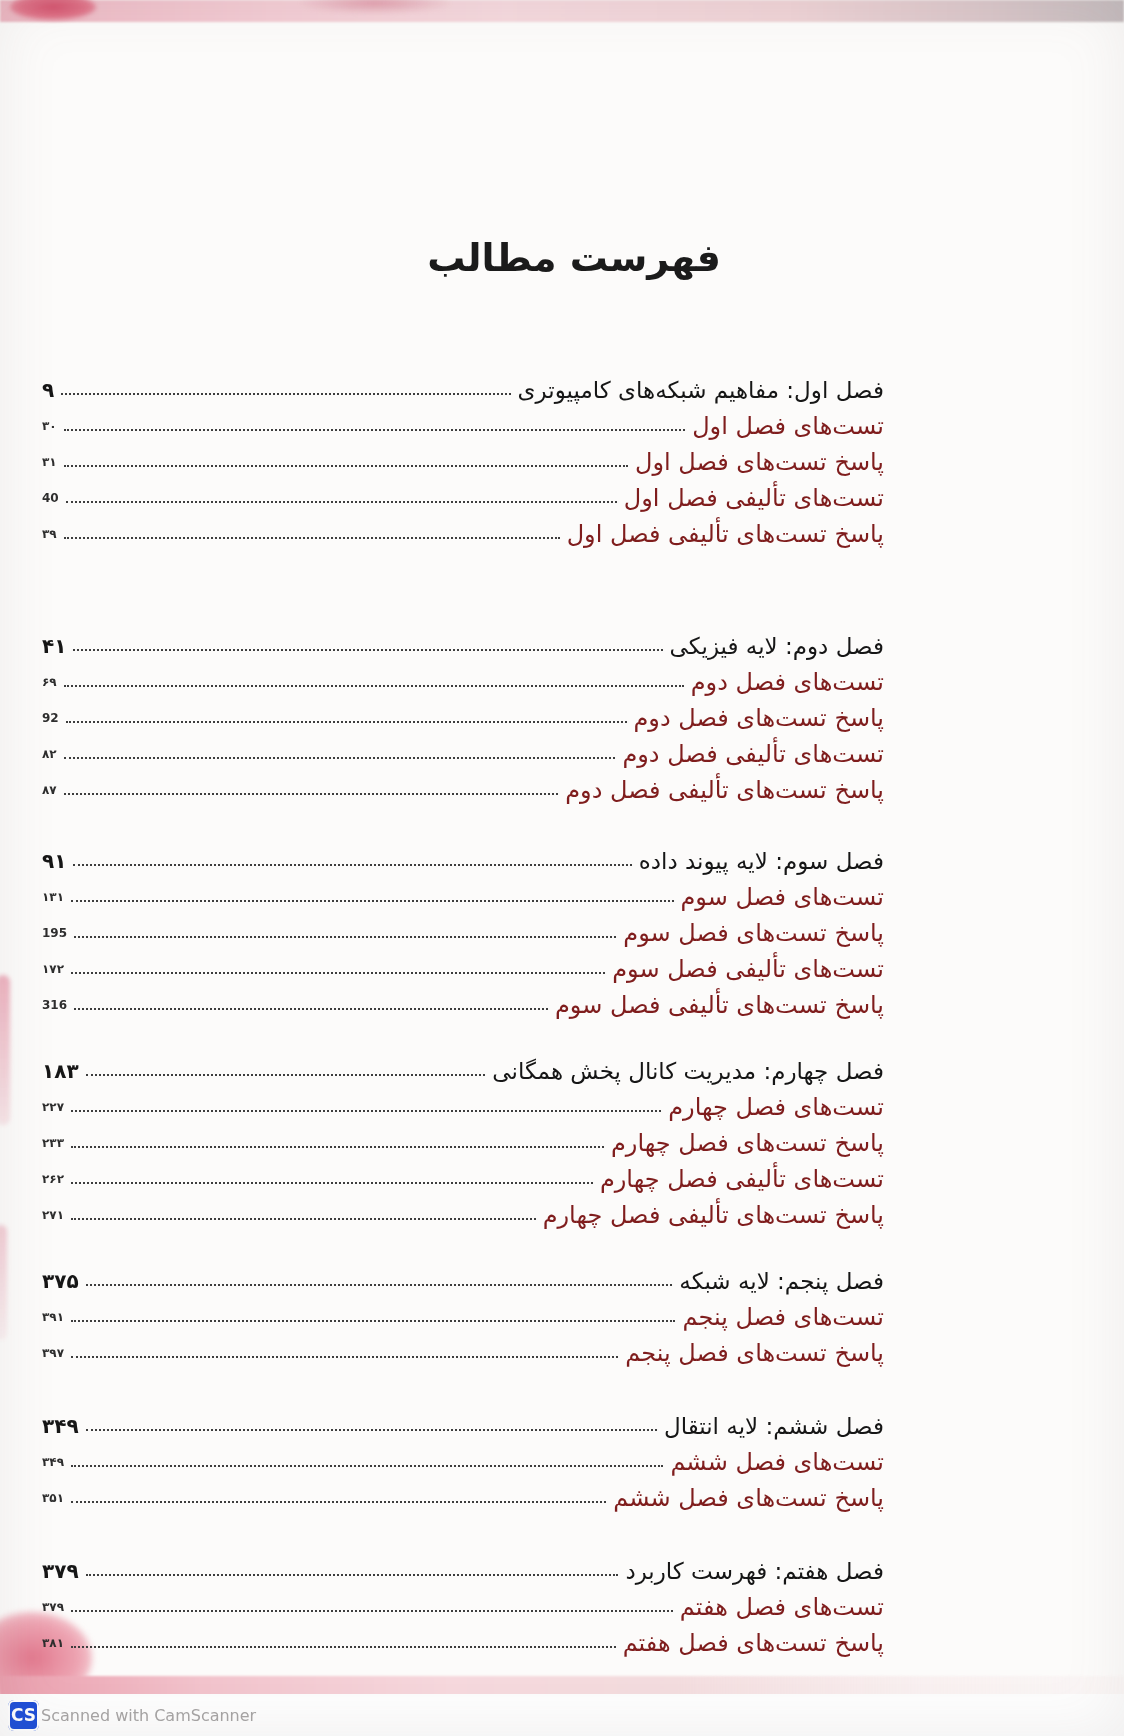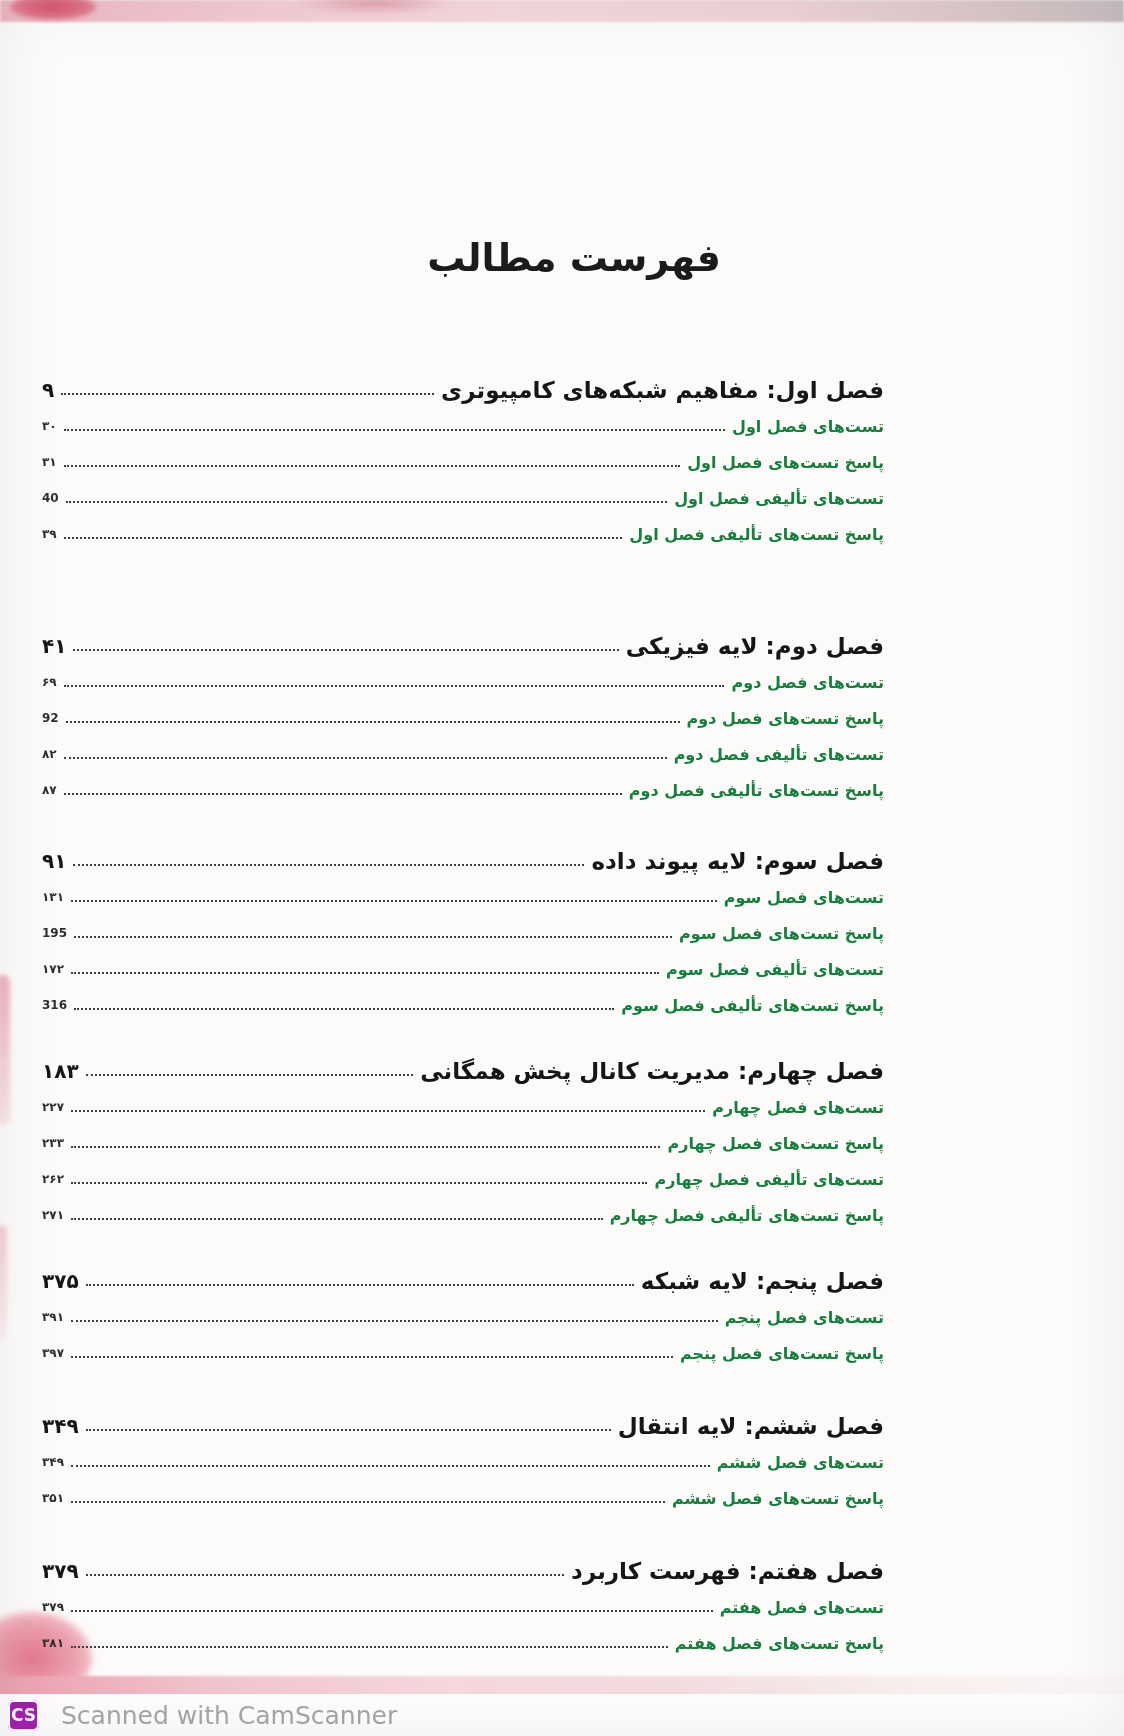--- a/index.html
+++ b/index.html
@@ -46,45 +46,45 @@
     letter-spacing:0px;
   }
 
   
   .toc{position:absolute;left:42px;top:0;width:842px;direction:rtl;}
   .chapter{position:absolute;right:0;left:0;}
   .row{
     display:flex;align-items:center;height:36px;direction:rtl;
     color:#262626;white-space:nowrap;
   }
-  .row .entry{flex:0 0 auto;font-weight:bold;}
+  .row .entry{flex:0 0 auto;font-weight:normal;}
   .row .leader{
     flex:1 1 auto;height:0;margin:0 7px;
     border-bottom:2px dotted #3d3d3d;
     transform:translateY(4px);
     min-width:20px;
   }
   .row .pnum{flex:0 0 auto;font-weight:bold;}
   .row.chapter-head .entry{font-size:23px;color:#161616;}
   .row.chapter-head .pnum{font-size:20px;color:#161616;}
-  .row.sub .entry{font-size:16px;color:#15803d;}
+  .row.sub .entry{font-size:24px;color:#7f1d1d;}
   .row.sub .pnum{font-size:12px;color:#2e2e2e;}
 
   
   .footer{
     position:absolute;left:0;top:1694px;width:1124px;height:42px;
     background:#fdfdfd;display:flex;align-items:center;direction:ltr;
   }
   .cs-badge{
     width:31px;height:31px;margin-left:8px;border-radius:6px;
-    background:#a21caf;color:#ffffff;font-weight:bold;font-size:17px;
+    background:#1d4ed8;color:#ffffff;font-weight:bold;font-size:17px;
     display:flex;align-items:center;justify-content:center;
     box-shadow:0 0 0 2px #ffffff inset;
   }
-  .cs-text{margin-left:22px;color:#a6a4a4;font-size:25px;}
+  .cs-text{margin-left:2px;color:#a6a4a4;font-size:16px;}
 </style>
 </head>
 <body>
 
 <div class="page">
 
   <div class="artifact top-strip"></div>
   <div class="artifact top-left-blob"></div>
   <div class="artifact top-mid-blob"></div>
   <div class="artifact left-sliver-1"></div>

